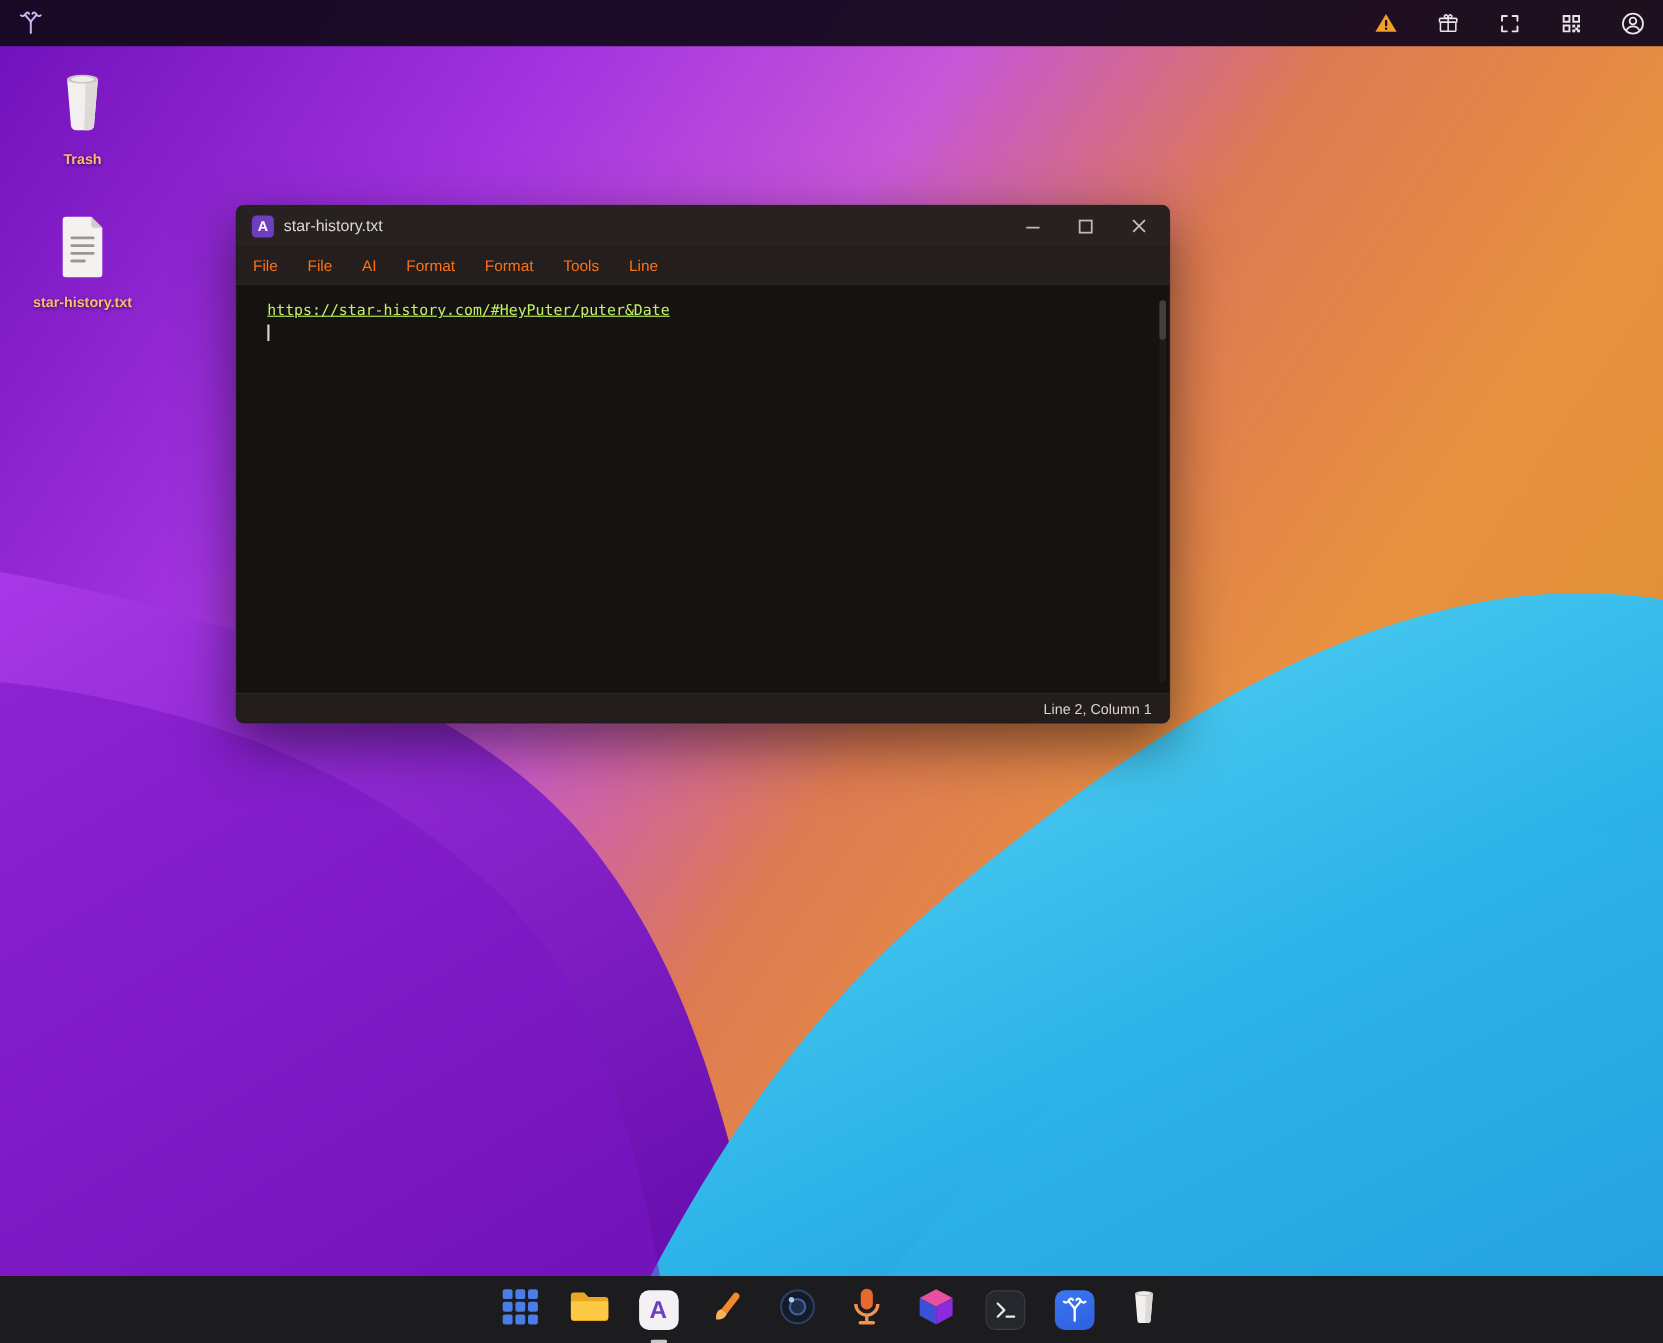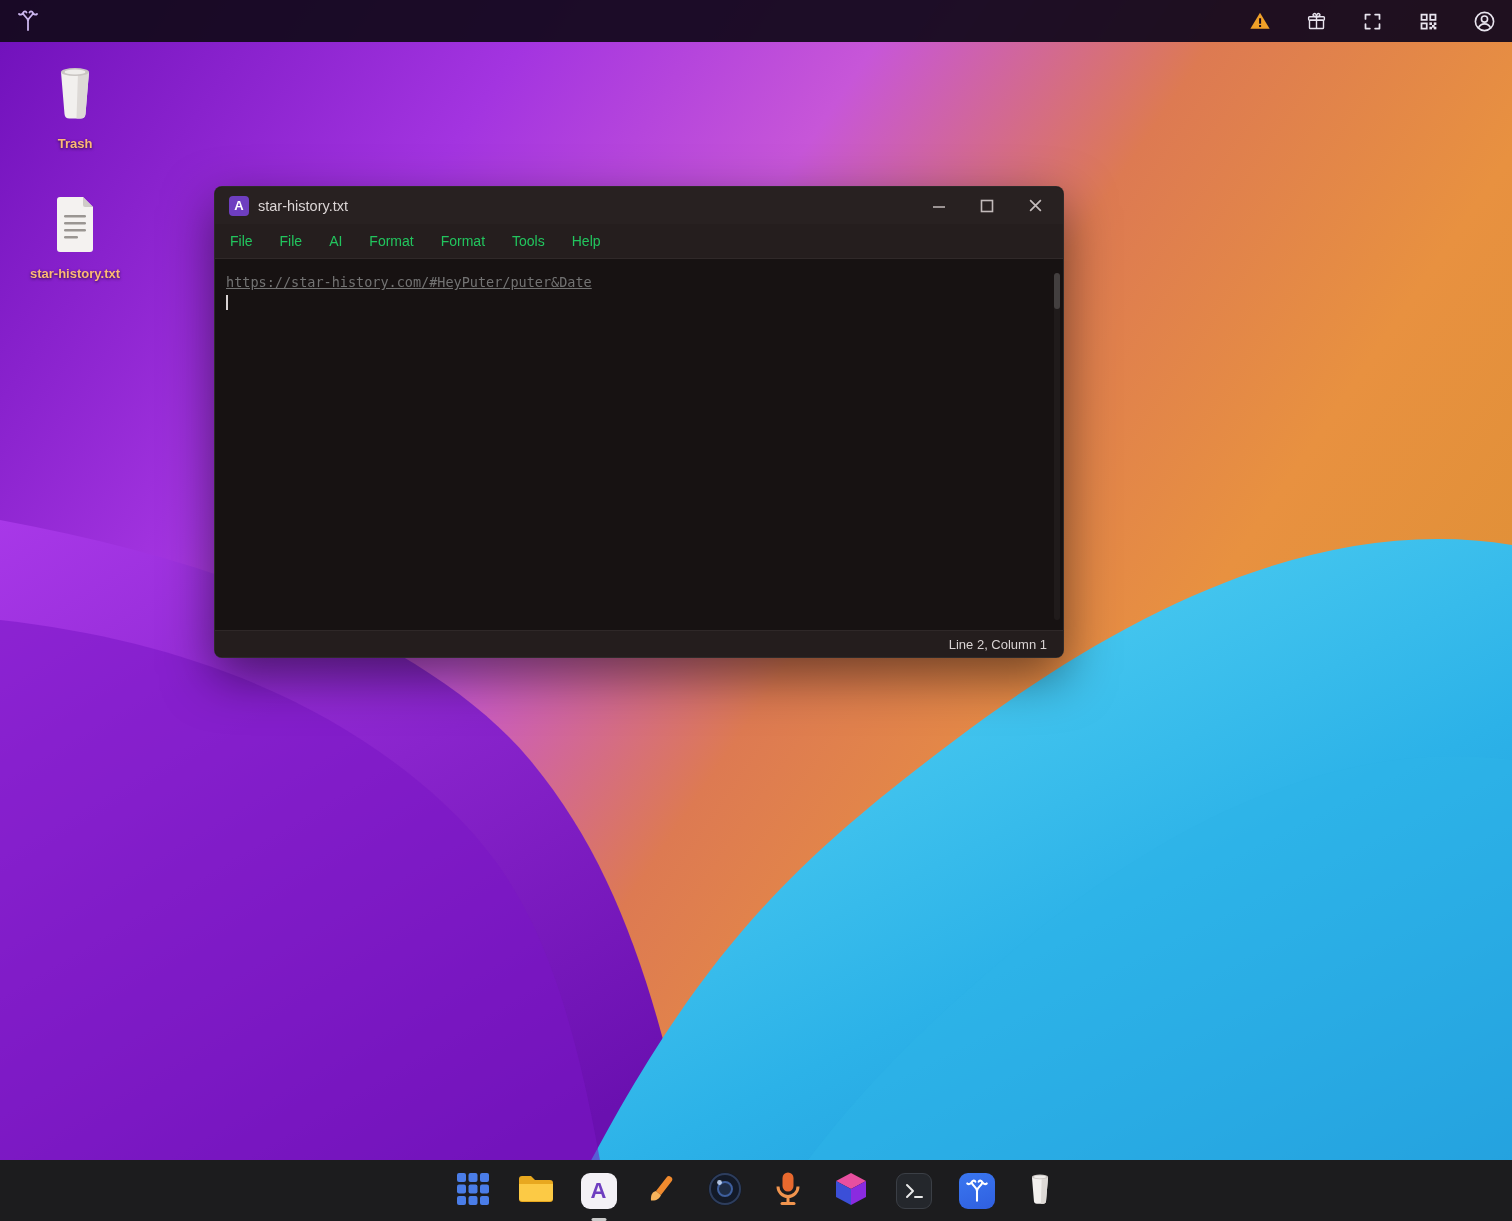--- a/index.html
+++ b/index.html
@@ -63,27 +63,27 @@
   .titlebar .spacer { flex: 1; }
   .win-controls { display: flex; align-items: center; gap: 32px; padding-right: 6px; }
   .win-btn { width: 16px; height: 16px; display: flex; align-items: center; justify-content: center; cursor: pointer; }
   .win-btn svg { display: block; }
 
   .menubar {
     height: 35px; flex: 0 0 35px; background: #251e1e;
     display: flex; align-items: center; gap: 27px; padding: 0 15px;
     border-bottom: 1px solid rgba(255,255,255,0.05);
   }
-  .menu-item { color: #22c55e; font-size: 14px; cursor: pointer; }
+  .menu-item { color: #f97316; font-size: 14px; cursor: pointer; }
 
   .editor {
     flex: 1; position: relative; background: #171212;
-    padding: 13px 11px; cursor: text;
+    padding: 13px 28px; cursor: text;
     font-family: "DejaVu Sans Mono", monospace;
-    font-size: 13.5px; line-height: 20px; color: #737373;
+    font-size: 13.5px; line-height: 20px; color: #bef264;
   }
   .editor .url-line { text-decoration: underline; white-space: pre; }
   .caret {
     display: inline-block; width: 2px; height: 15px;
     background: #d8d2d2; vertical-align: text-bottom;
   }
   .scrollbar {
     position: absolute; top: 14px; bottom: 10px; right: 3px; width: 6px;
     background: rgba(255,255,255,0.04); border-radius: 3px; cursor: pointer;
   }
@@ -255,21 +255,21 @@
     </span>
   </div>
 
   <div class="menubar">
     <span class="menu-item">File</span>
     <span class="menu-item">File</span>
     <span class="menu-item">AI</span>
     <span class="menu-item">Format</span>
     <span class="menu-item">Format</span>
     <span class="menu-item">Tools</span>
-    <span class="menu-item">Help</span>
+    <span class="menu-item">Line</span>
   </div>
 
   <div class="editor">
     <div class="url-line">https://star-history.com/#HeyPuter/puter&amp;Date</div>
     <div><span class="caret"></span></div>
     <div class="scrollbar">
       <div class="scroll-thumb"></div>
     </div>
   </div>
 

